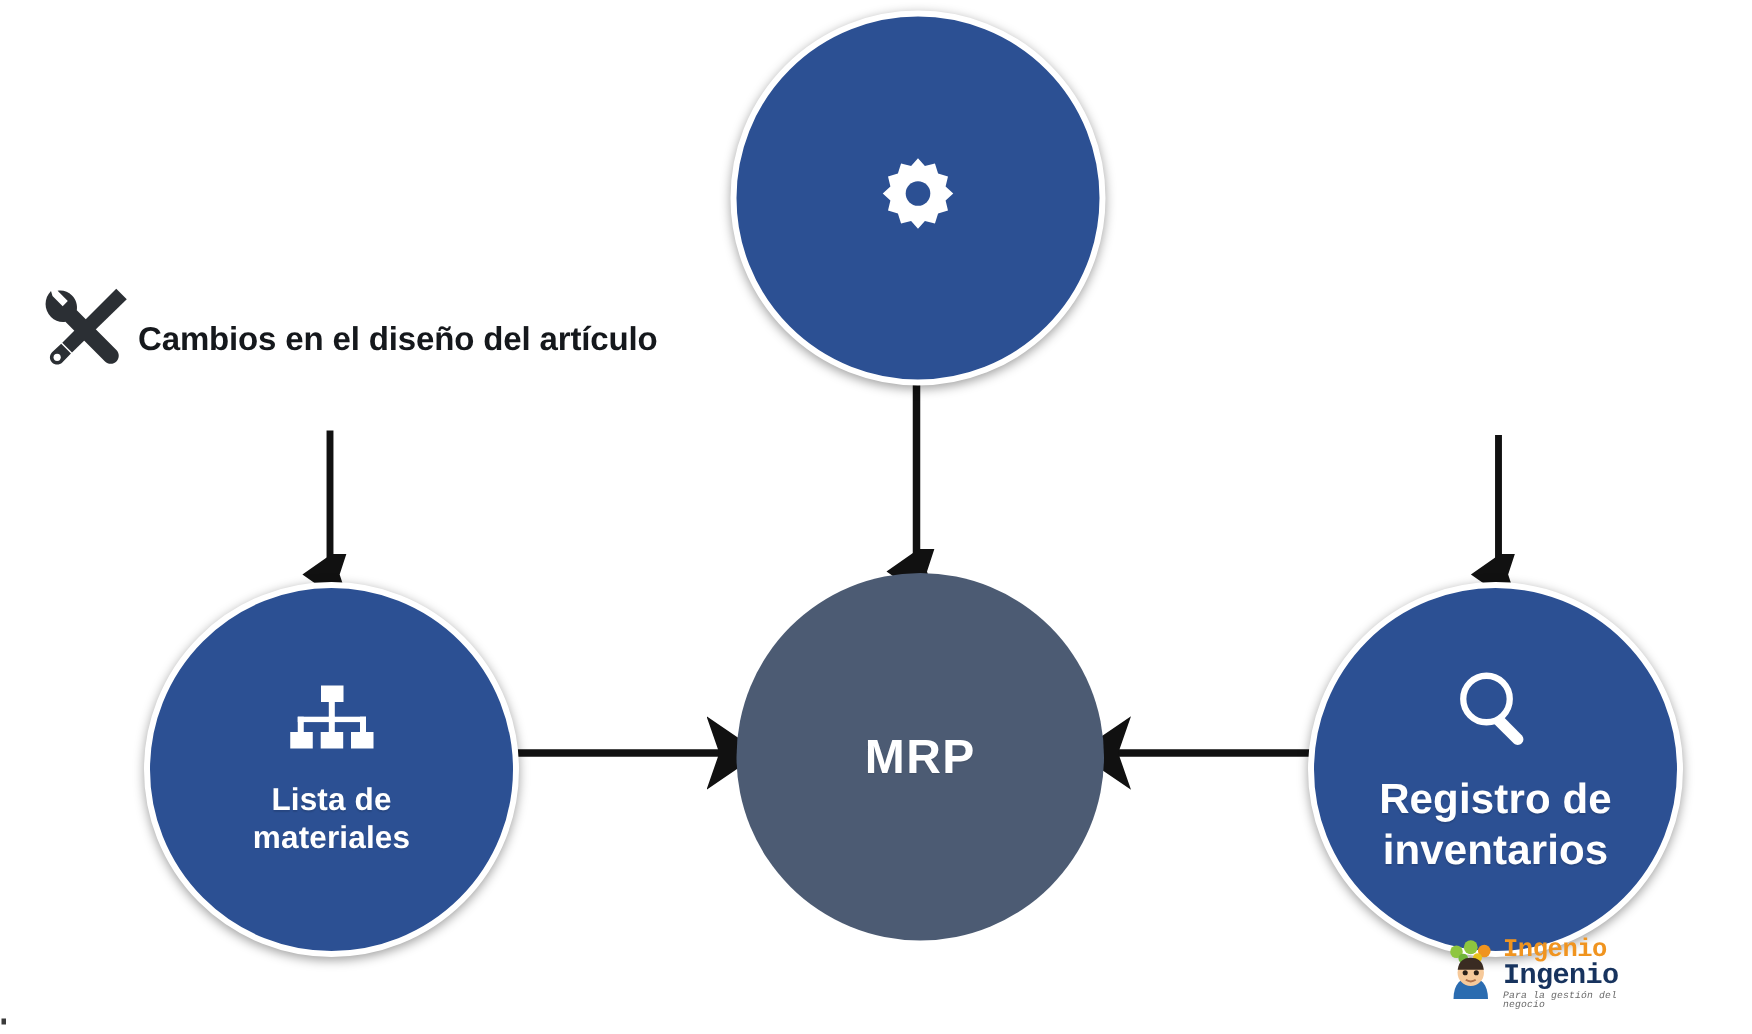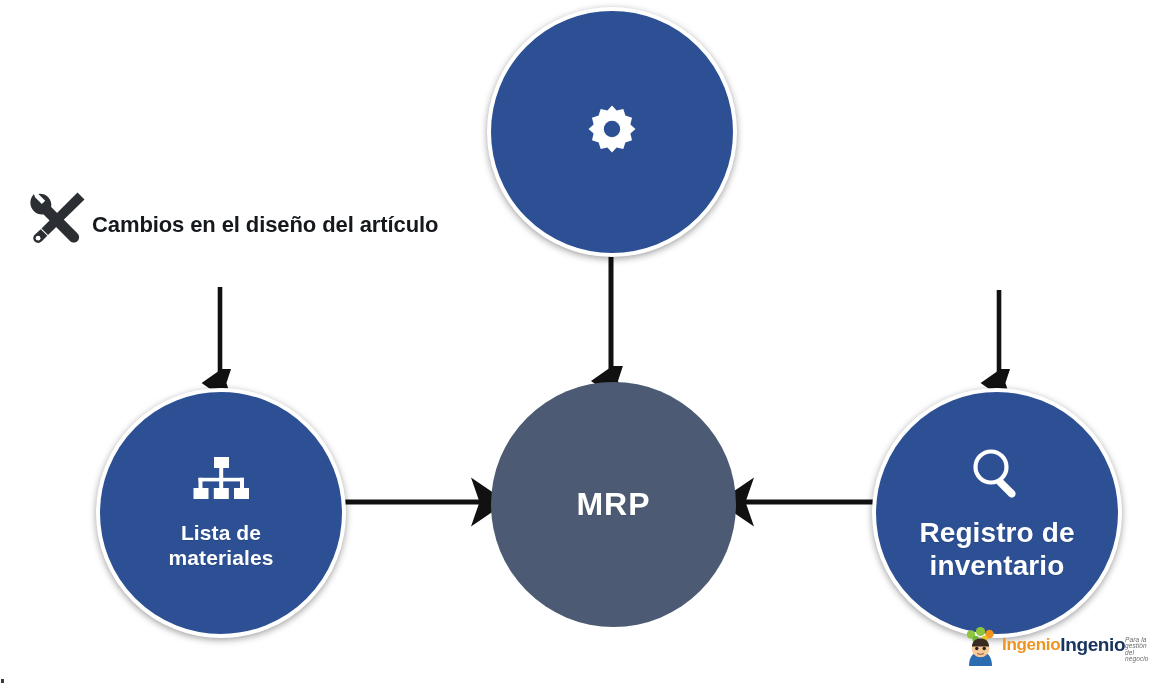--- a/index.html
+++ b/index.html
@@ -117,23 +117,24 @@
     position: absolute;
     left: 963px;
     top: 625px;
     width: 140px;
     height: 48px;
     display: flex;
     align-items: center;
   }
   .logo-words {
     display: flex;
-    flex-direction: row;
+    flex-direction: column;
     line-height: 1;
     margin-left: 3px;
+    font-family: Liberation Mono, monospace;
   }
   .logo-ingenio {
     font-size: 17px;
     font-weight: bold;
     color: #f0941f;
     letter-spacing: -0.3px;
   }
   .logo-empresa {
     font-size: 19px;
     font-weight: bold;
@@ -249,21 +250,21 @@
 
   <div class="node blue" id="node-registro-inventarios">
     <span class="node-icon">
       <svg width="62" height="62" viewBox="0 0 62 62">
         <circle cx="25" cy="23" r="15.5" fill="none" stroke="#ffffff" stroke-width="4.2"></circle>
         <path d="M35.6 34.2 L48.5 47.1 C50.0 48.6 50.0 51.0 48.5 52.5 C47.0 54.0 44.6 54.0 43.1 52.5 L30.2 39.6 Z" fill="#ffffff"></path>
       </svg>
     </span>
     <div class="node-label">
       <div>Registro de</div>
-      <div>inventario</div>
+      <div>inventarios</div>
     </div>
   </div>
 
   <div id="brand-logo">
     <span>
       <svg width="36" height="42" viewBox="0 0 36 42">
         <g fill="#8ec63f">
           <circle cx="8" cy="8.5" r="4.2"></circle>
           <circle cx="17.5" cy="5.5" r="4.6"></circle>
         </g>

